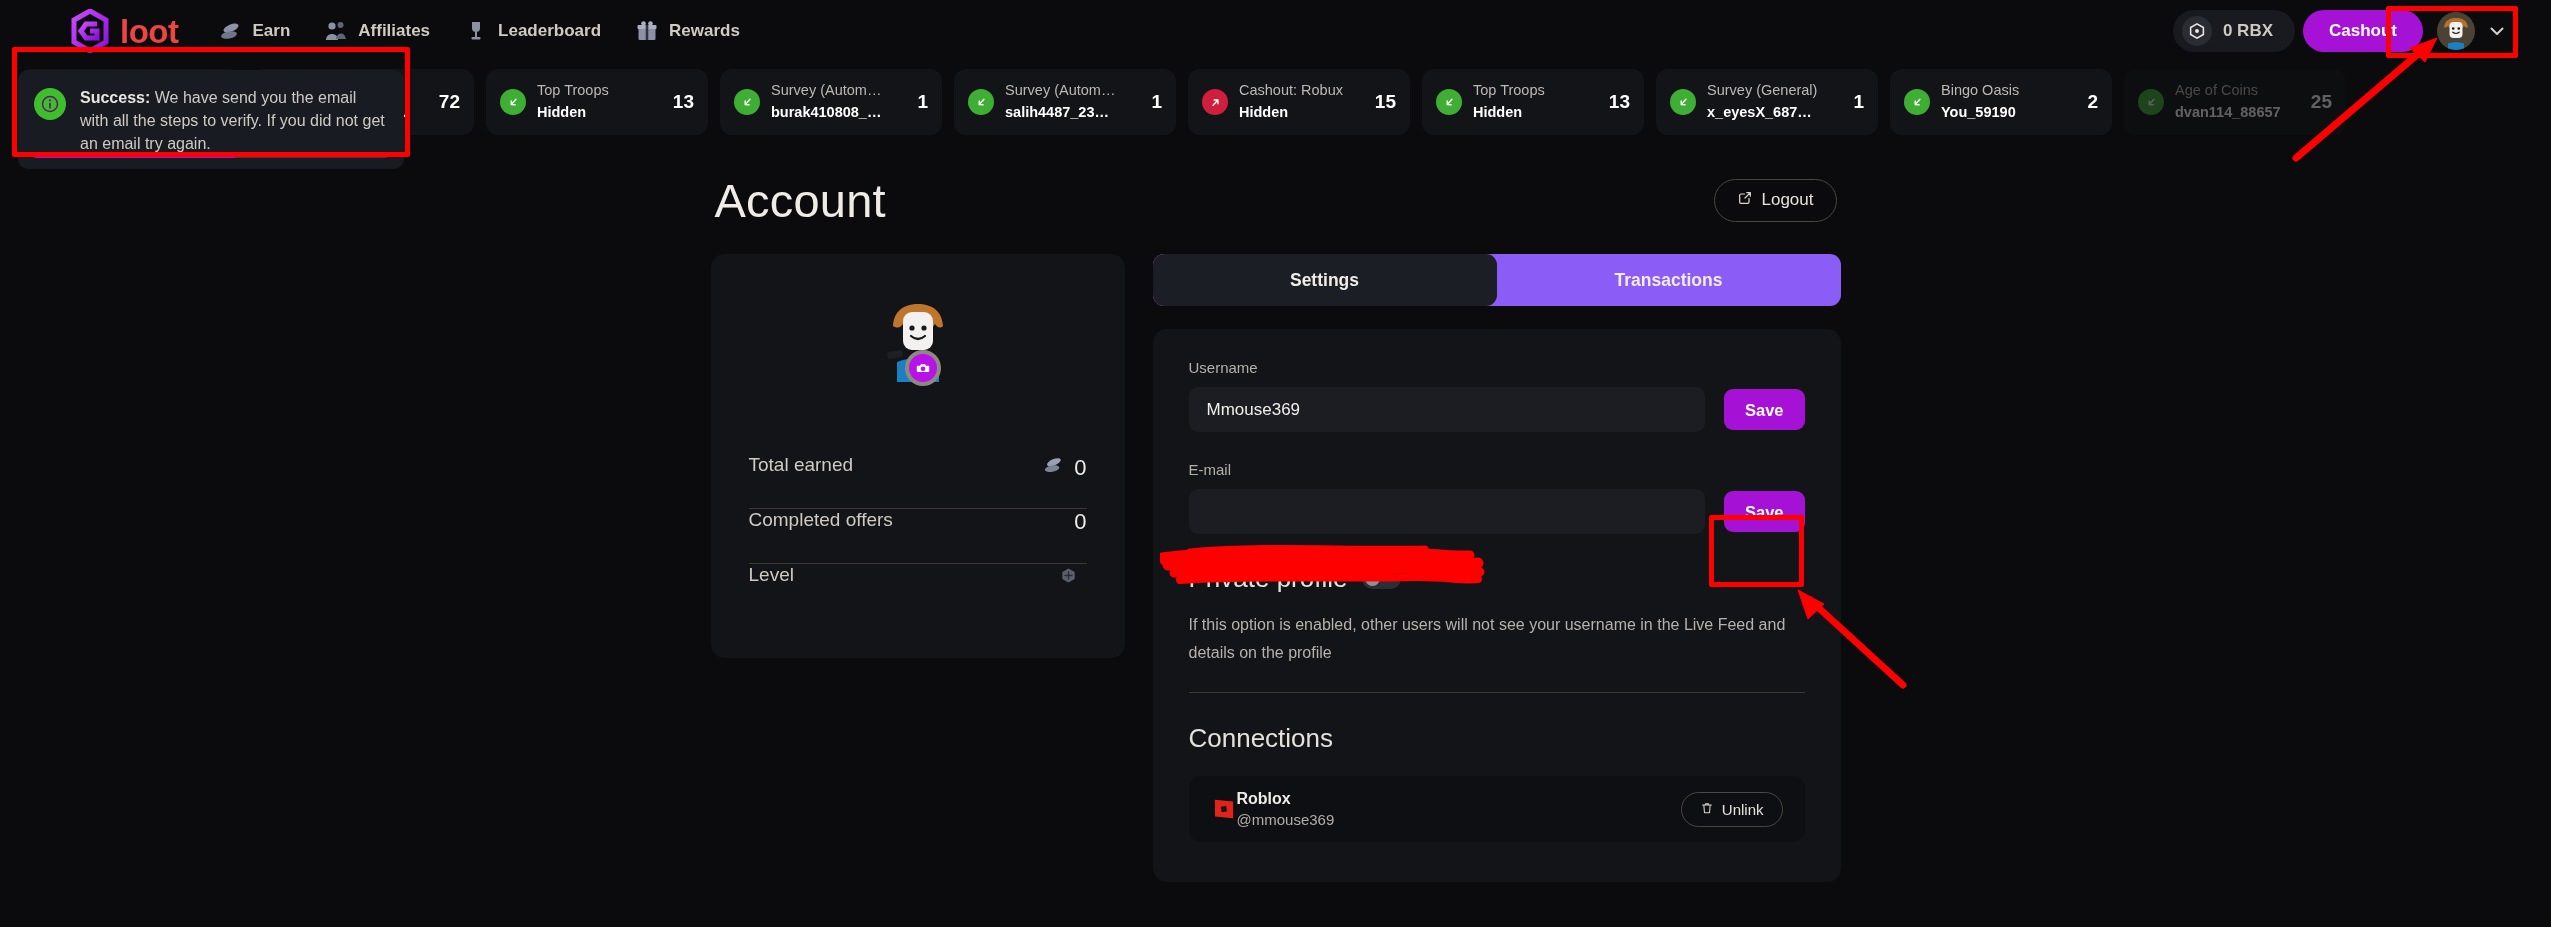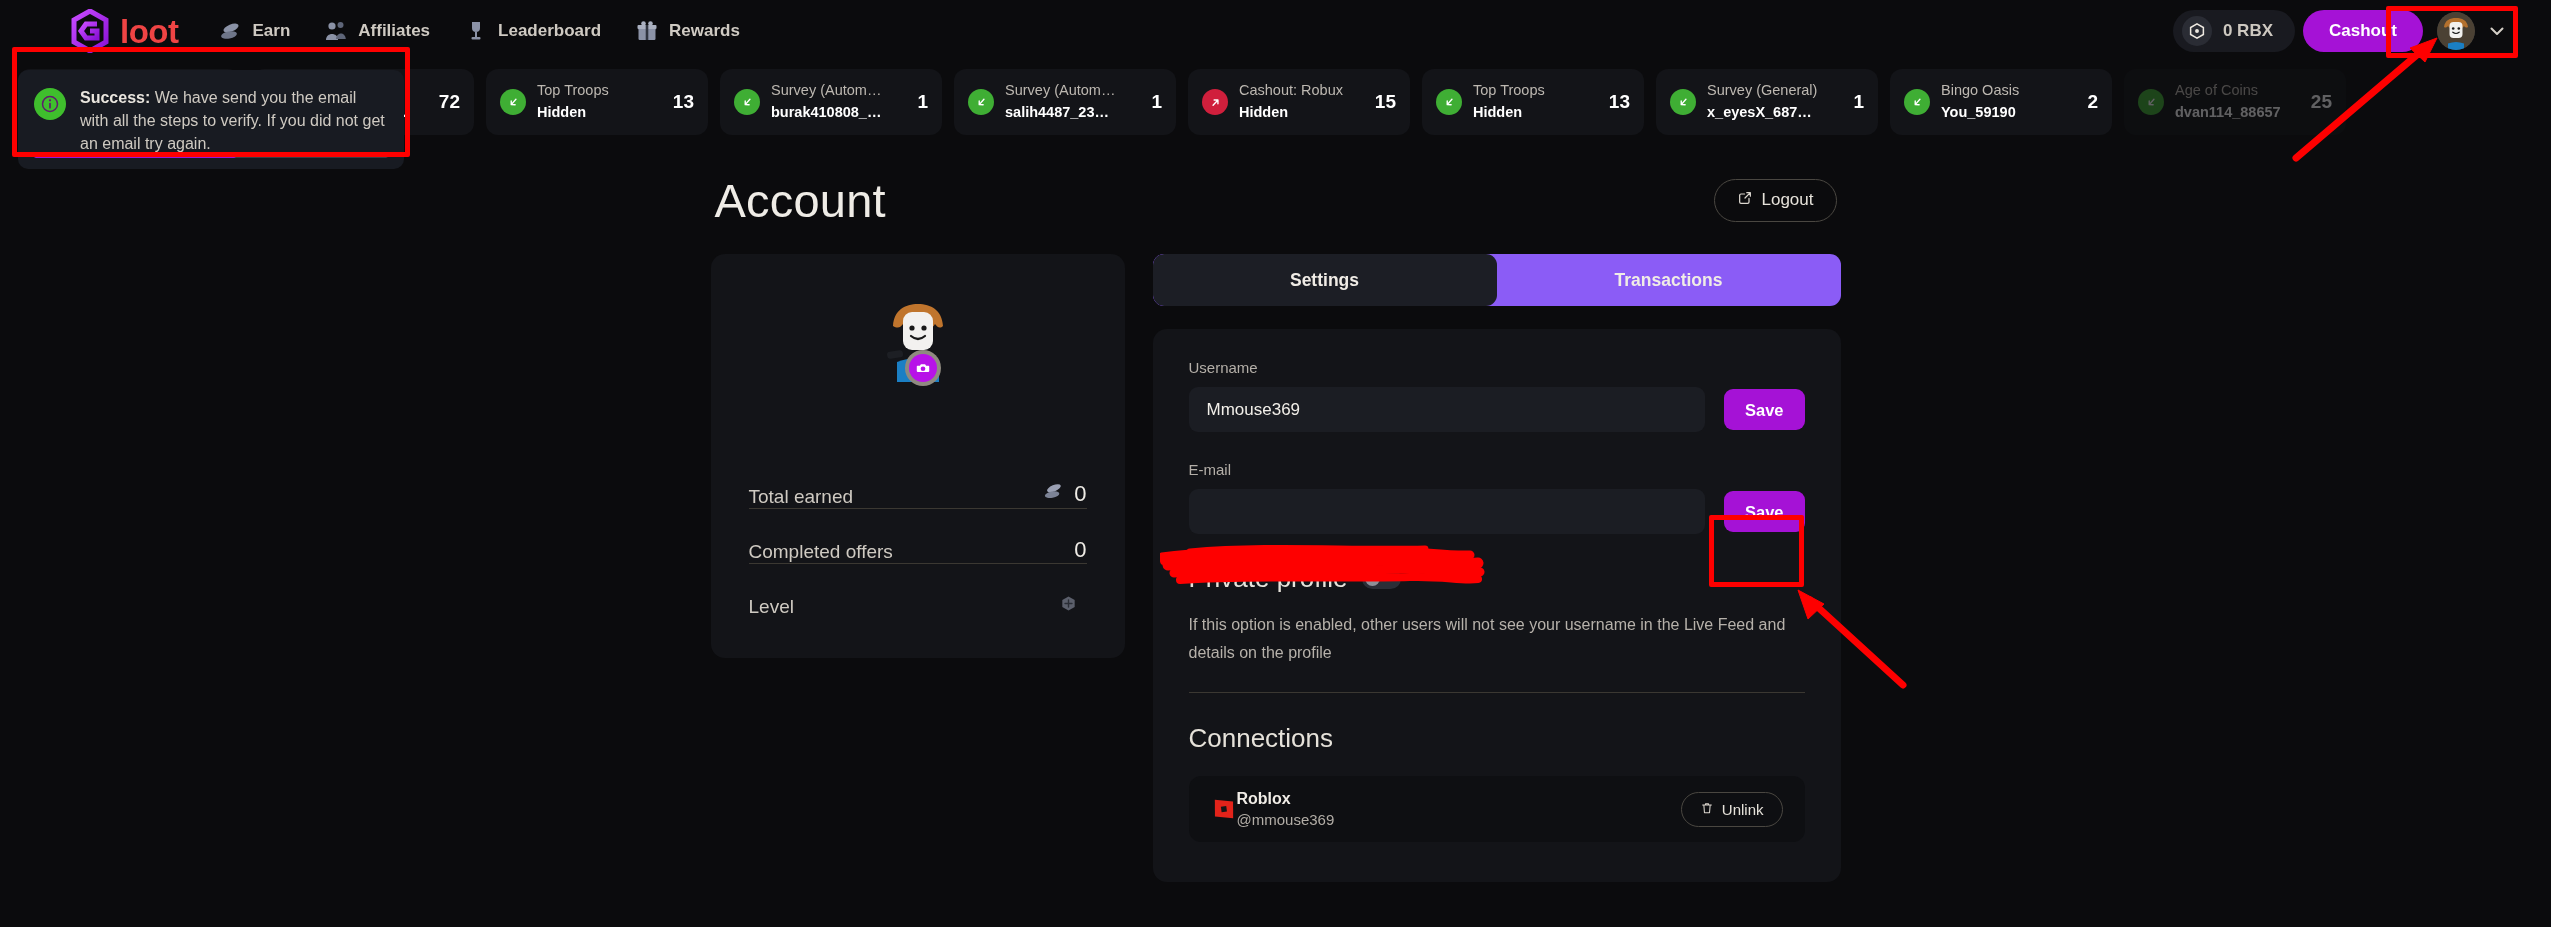--- a/index.html
+++ b/index.html
@@ -128,21 +128,21 @@
   .cam-badge {
     position: absolute; right: 146px; bottom: -4px;
     width: 36px; height: 36px; border-radius: 50%;
     background: #8f8a80; display: flex; align-items: center; justify-content: center;
   }
   .cam-inner {
     width: 28px; height: 28px; border-radius: 50%; background: #b712e8;
     display: flex; align-items: center; justify-content: center;
   }
   .stat-row {
-    display: flex; align-items: flex-end; height: 54px;
+    display: flex; align-items: flex-start; height: 54px;
     font-size: 19px; color: #cfcac2; gap: 40px;
   }
   .stat-val {
     margin-left: auto; display: flex; align-items: center; gap: 10px;
     font-size: 22px; color: #efece6;
   }
   .stat-div { height: 1px; background: #3b3832; width: 100%; }
 
   
   .right-col { width: 688px; }

